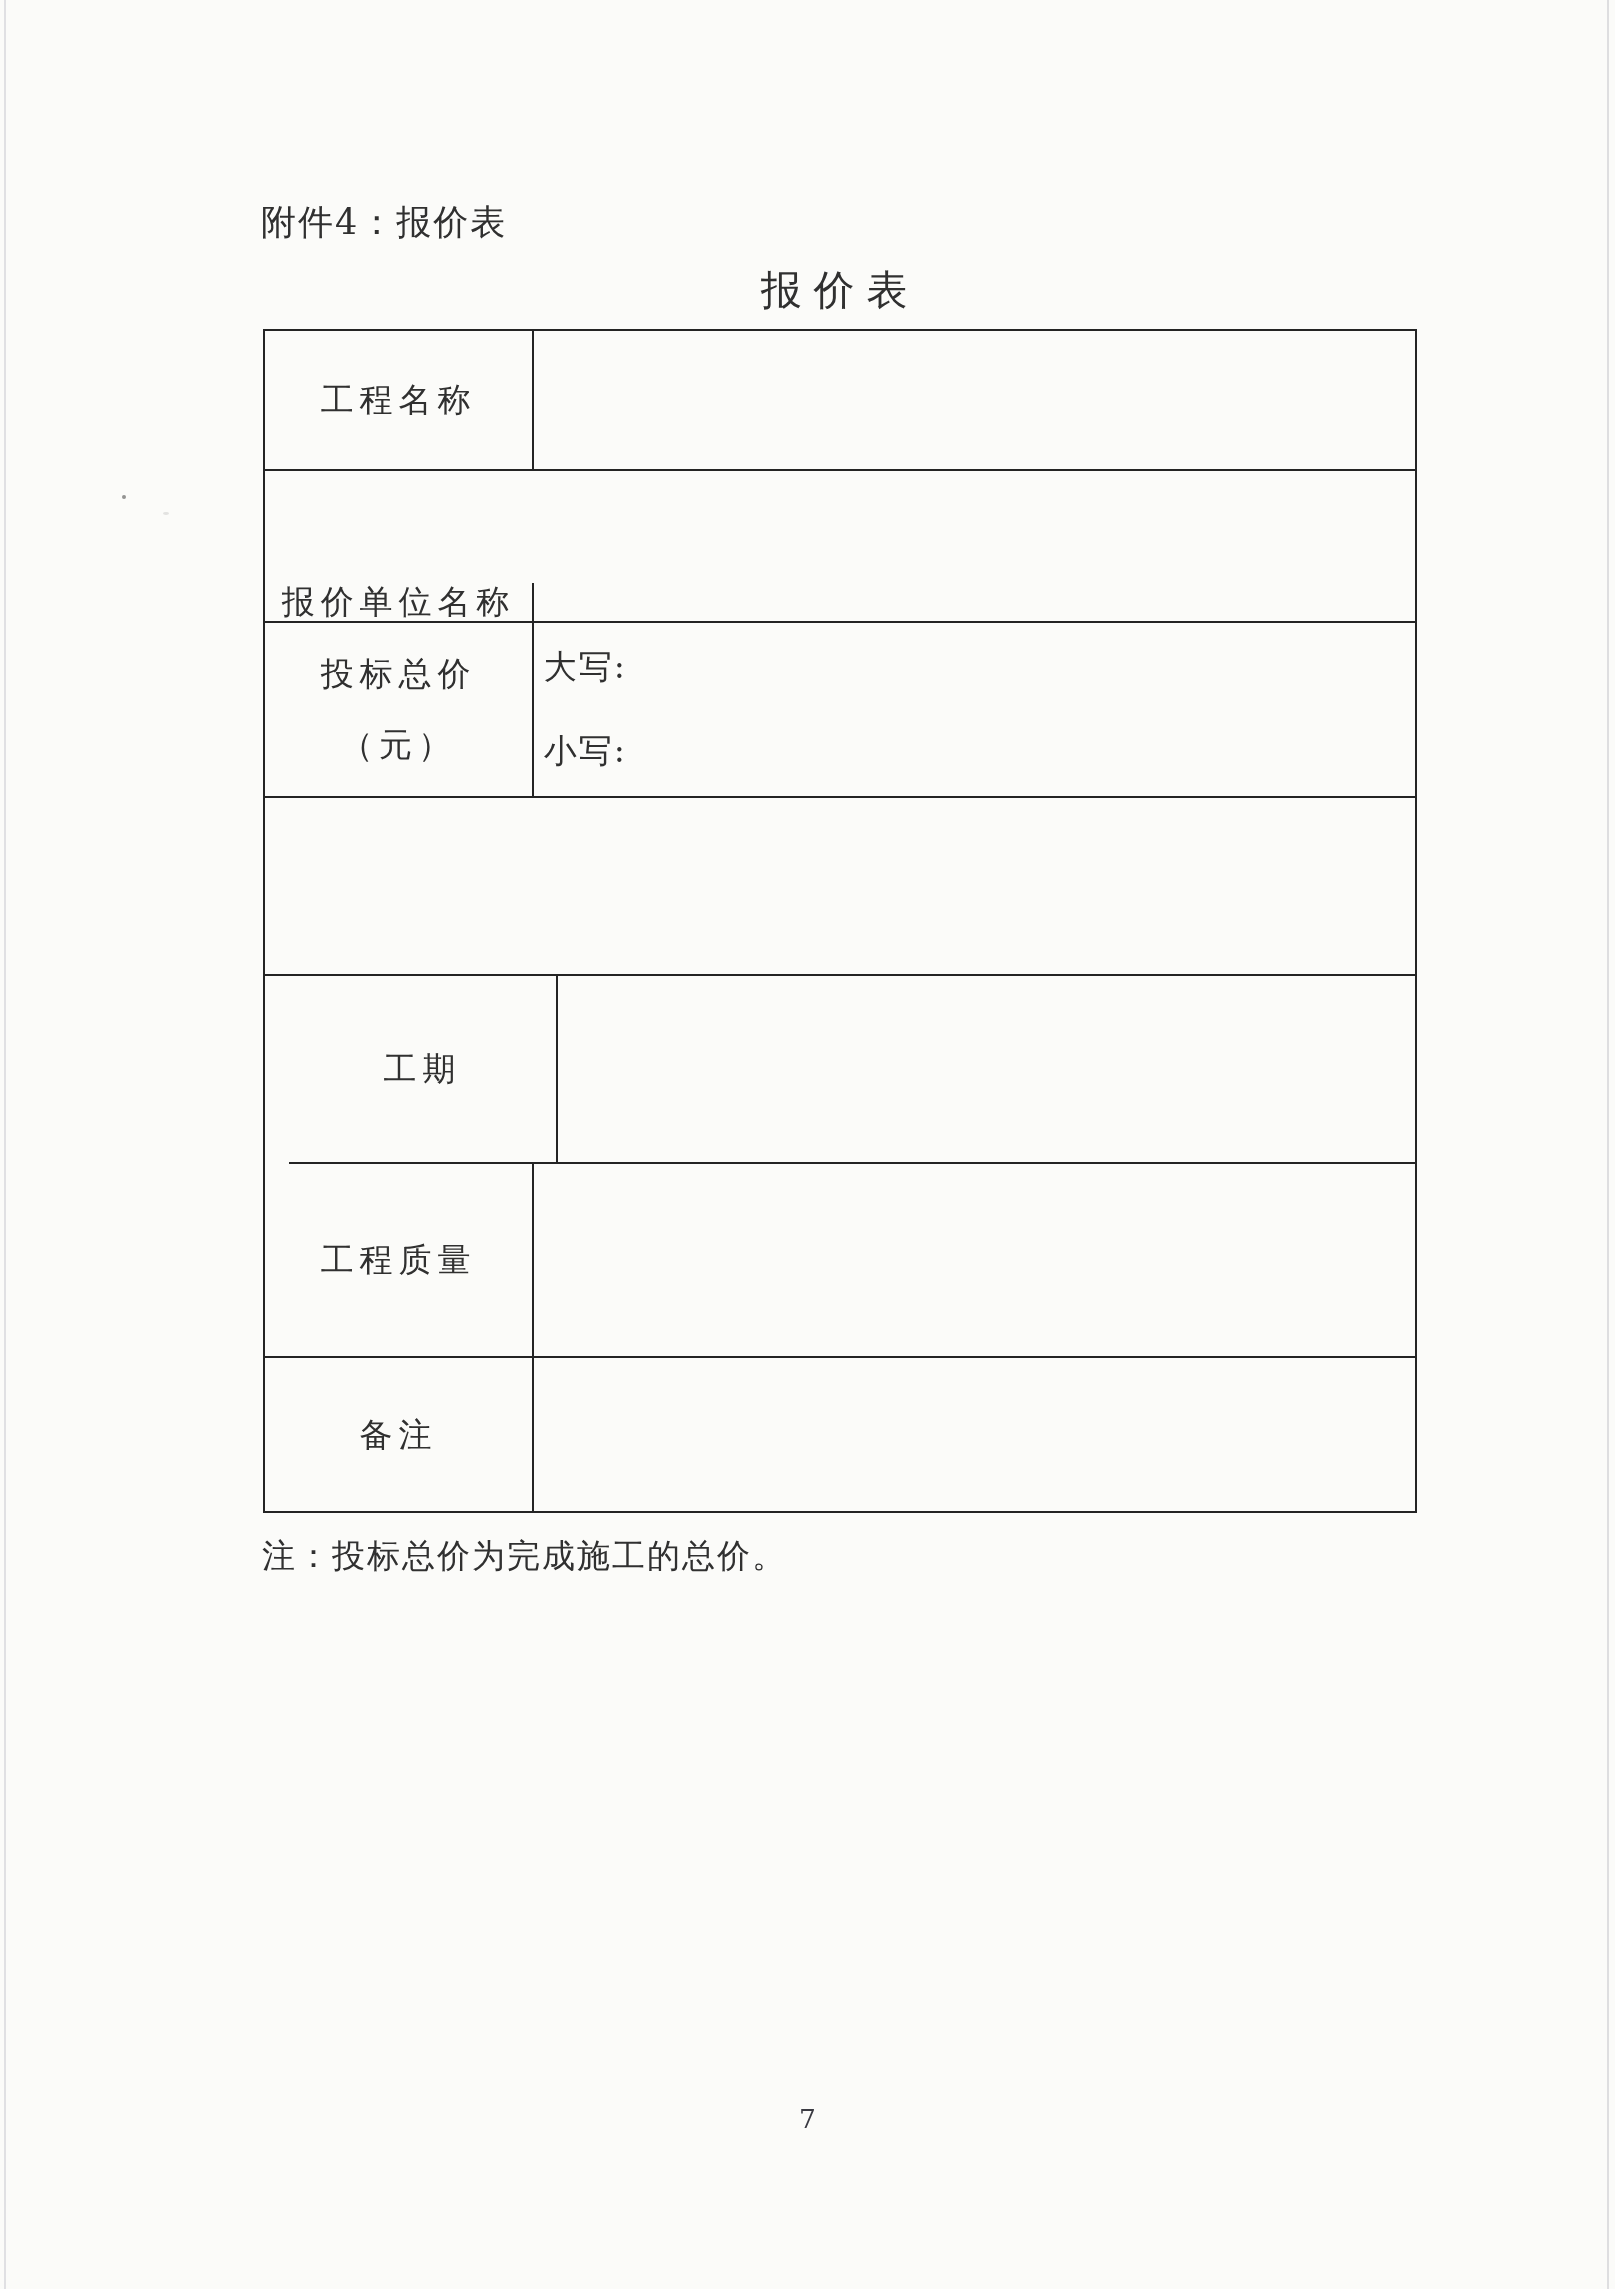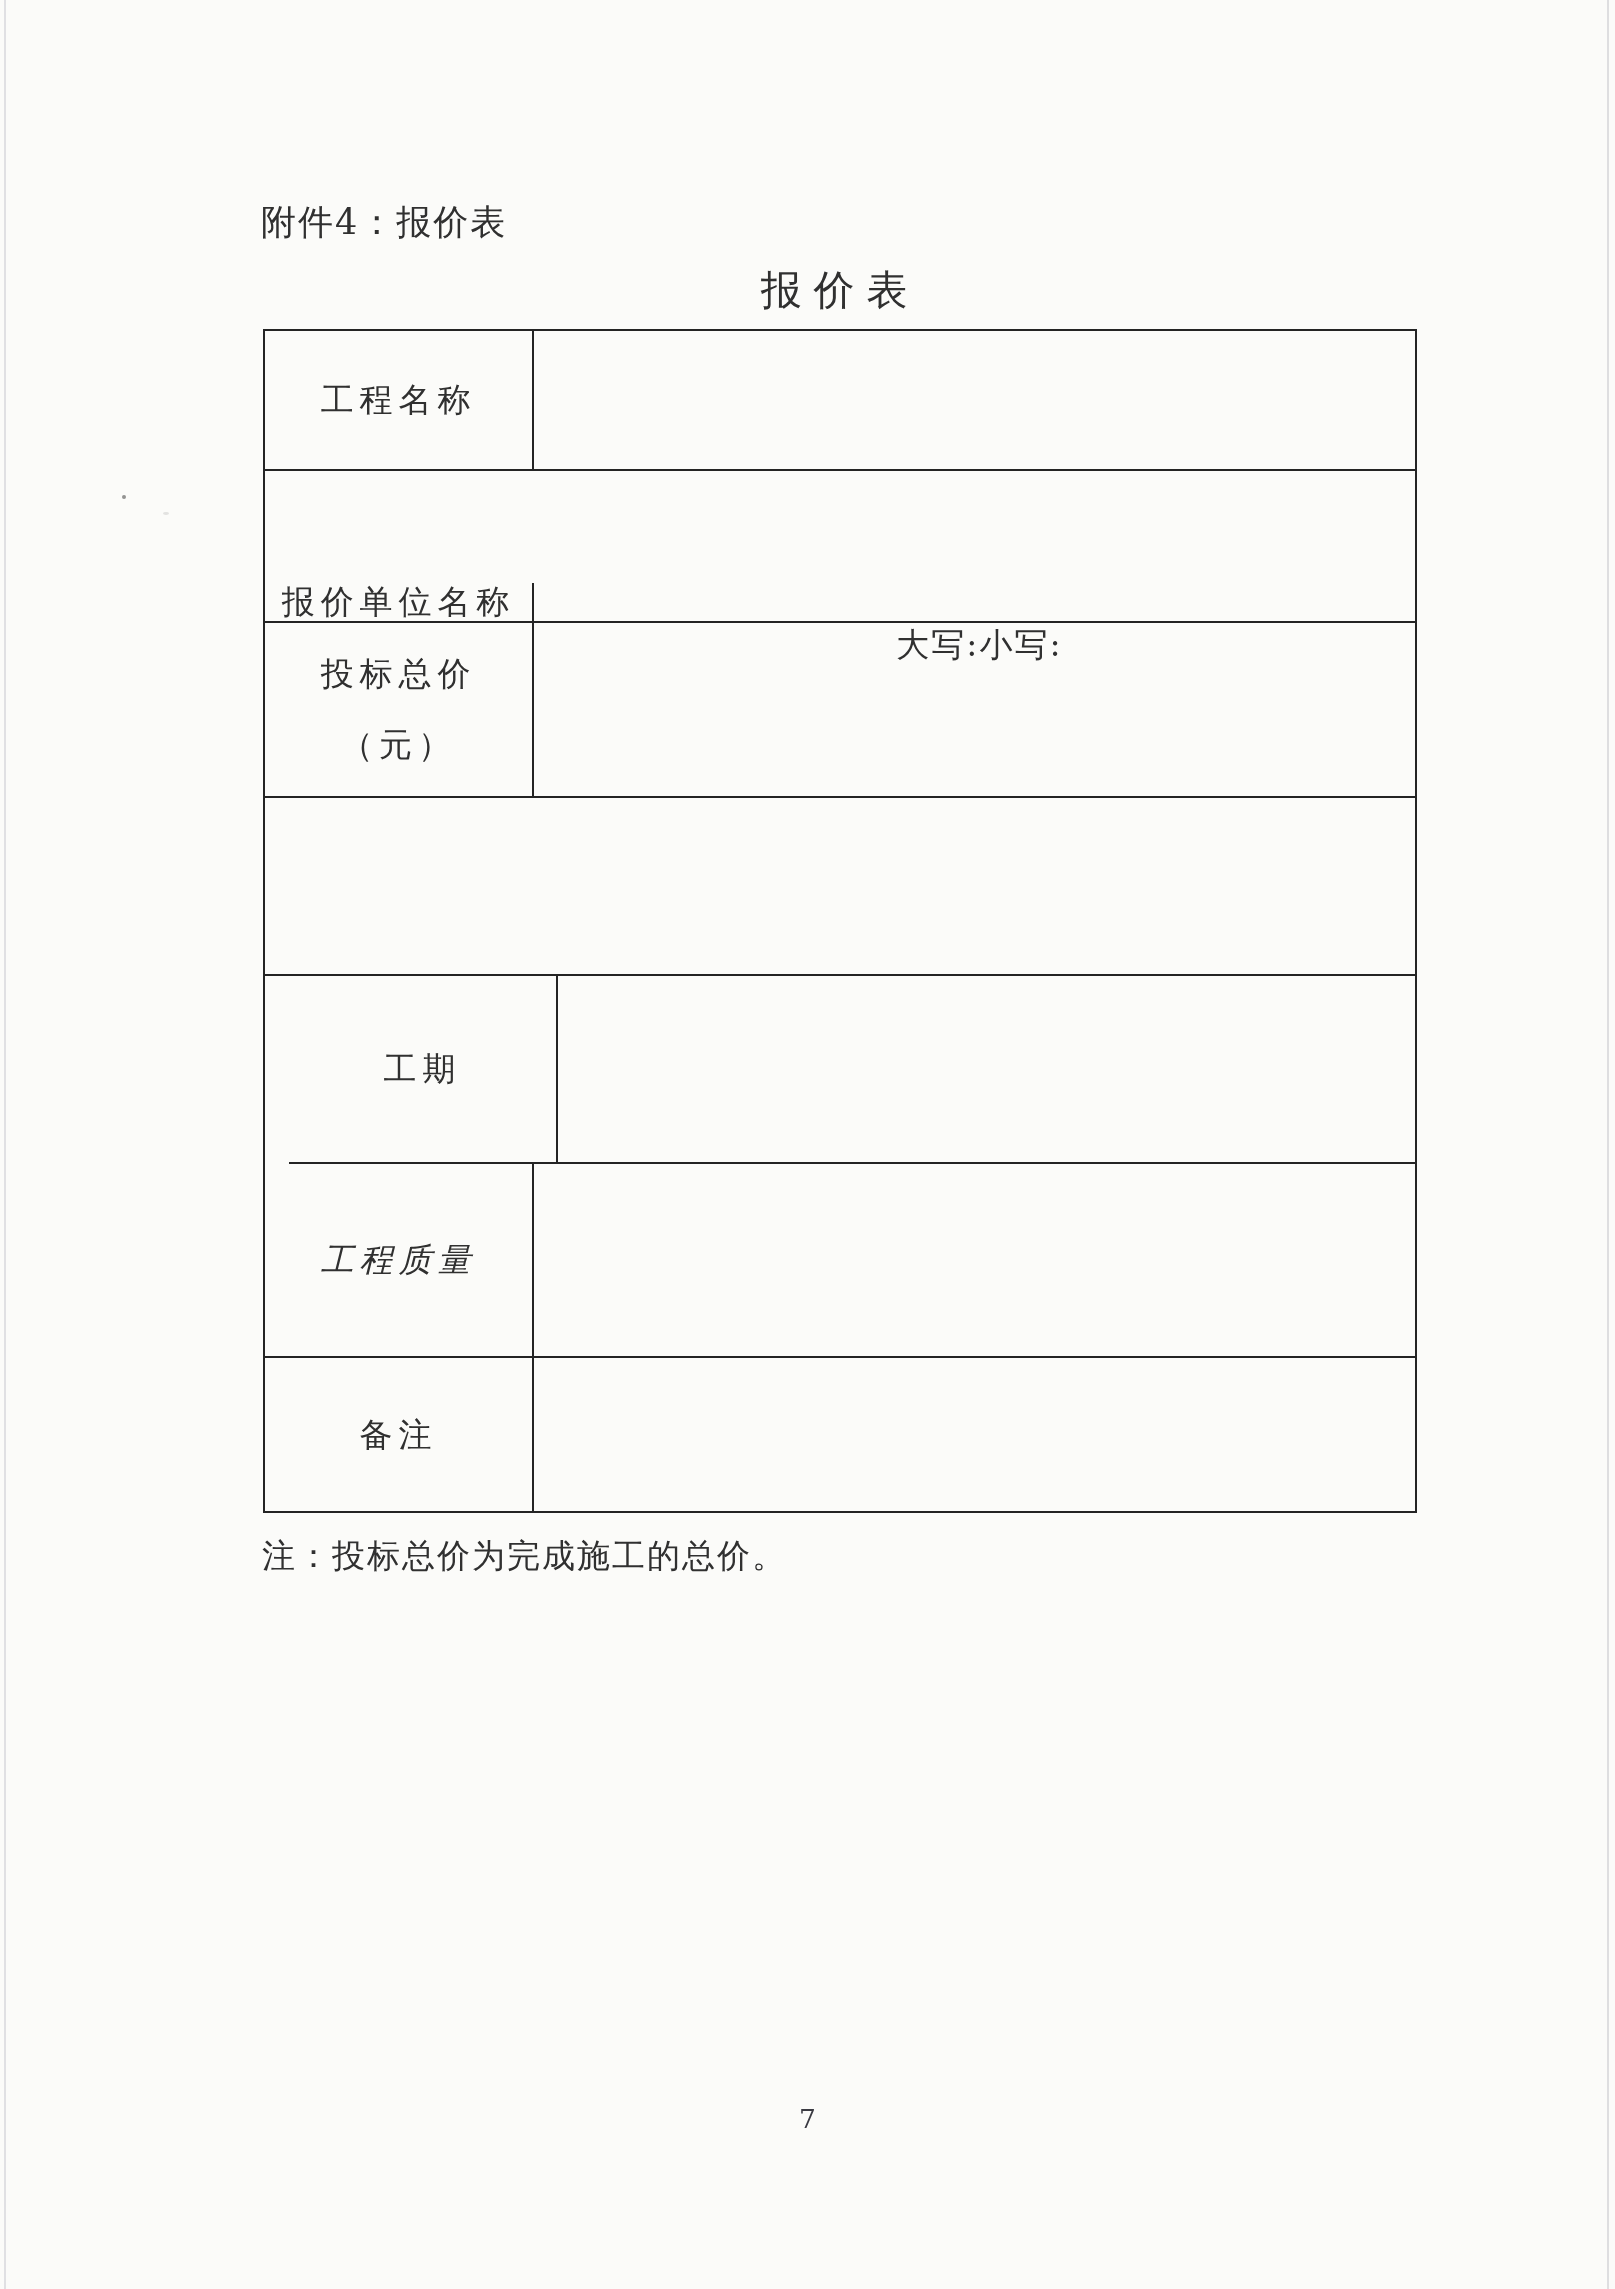--- a/index.html
+++ b/index.html
@@ -40,33 +40,33 @@
     box-sizing:content-box;
     background:transparent;
   }
   .trow{display:flex;border-bottom:2px solid var(--line);}
   .trow:last-child{border-bottom:none;}
   .trow.r1{height:138px;}
   .trow.r2{height:150px;align-items:flex-end;}
   .trow.r3{height:173px;}
   .trow.r4{height:176px;}
   .trow.r5{height:186px;margin-left:24px;}
-  .trow.r6{height:192px;font-style:italic;}
+  .trow.r6{height:192px;}
   .trow.r7{height:153px;}
   .cell-label{
     width:267px;flex:0 0 267px;
     border-right:2px solid var(--line);
     display:flex;flex-direction:column;align-items:center;justify-content:center;
     font-size:33px;letter-spacing:5.9px;line-height:1.15;
     text-align:center;row-gap:33px;
   }
   .cell-label .lbl-line{white-space:nowrap;}
   .cell-value{
     flex:1 1 auto;
-    display:flex;flex-direction:row;justify-content:center;
+    display:flex;flex-direction:column;justify-content:center;
     font-size:33px;letter-spacing:2px;
   }
   .cell-value.two-line{row-gap:39px;padding-left:9.8px;}
 
   .note-text{
     position:absolute;left:262px;top:1534px;
     font-size:33px;letter-spacing:2px;white-space:nowrap;
   }
   .page-number{
     position:absolute;left:0;top:2103px;width:1615px;

